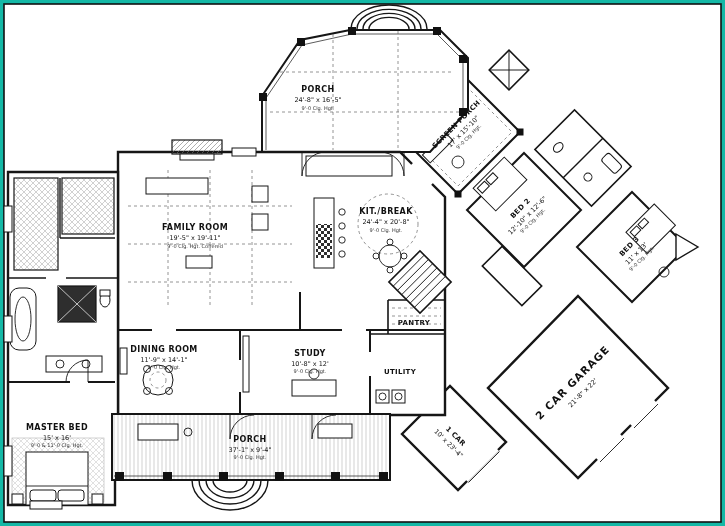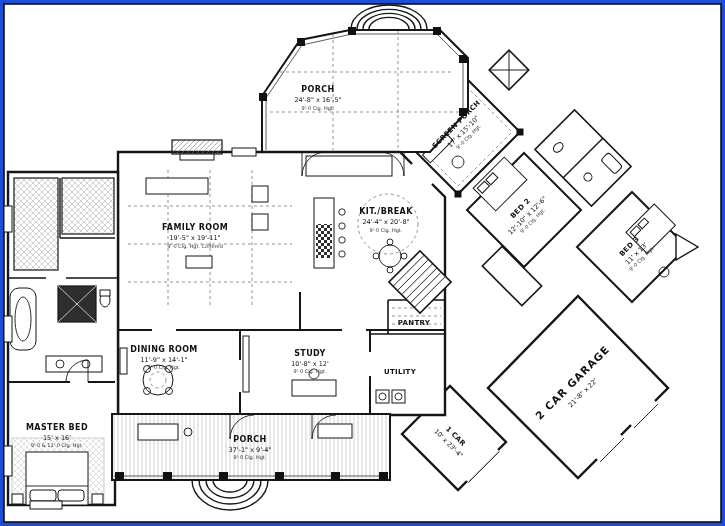--- a/index.html
+++ b/index.html
@@ -1,16 +1,16 @@
 <!DOCTYPE html>
 <html><head>
 <meta charset="utf-8">
 <style>
   html,body{margin:0;padding:0;background:#fff;}
-  .stage{width:725px;height:526px;position:relative;background:#1d4ed8;overflow:hidden;
+  .stage{width:725px;height:526px;position:relative;background:#14b8a6;overflow:hidden;
          font-family:"DejaVu Sans",sans-serif;}
   svg{display:block;}
   .w25{fill:#fff;stroke:#161616;stroke-width:2.4;}
   .w2{fill:#fff;stroke:#161616;stroke-width:2;}
   .w15{fill:#fff;stroke:#161616;stroke-width:1.6;}
   .w1{fill:none;stroke:#161616;stroke-width:1.4;}
   .fix{fill:#fff;stroke:#161616;stroke-width:1;}
   .thin{fill:none;stroke:#161616;stroke-width:0.9;}
   .dash{fill:none;stroke:#5a5a5a;stroke-width:0.65;stroke-dasharray:3 3;}
   .rail{fill:none;stroke:#161616;stroke-width:0.7;}

